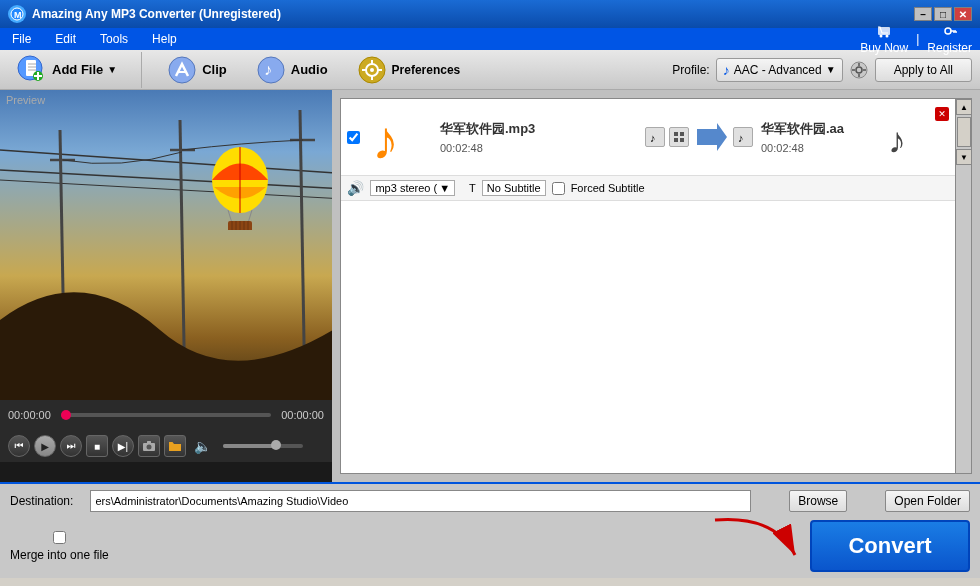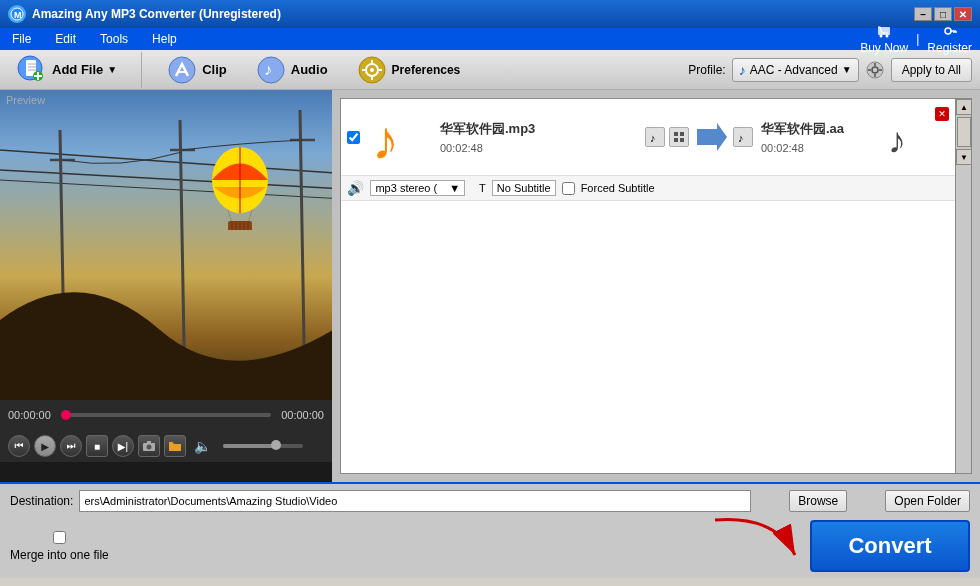--- a/index.html
+++ b/index.html
@@ -65,21 +65,21 @@
     .profile-dropdown {
       background: linear-gradient(to bottom, #f5f5f5, #ddd);
       border: 1px solid #999; border-radius: 3px;
       padding: 2px 6px; display: flex; align-items: center; gap: 4px;
       cursor: pointer; height: 24px;
     }
     .profile-dropdown .note-icon { color: #0055e5; font-size: 14px; }
     .apply-all-btn {
       background: linear-gradient(to bottom, #f5f5f5, #ddd);
       border: 1px solid #999; border-radius: 3px;
-      padding: 2px 10px; height: 24px; cursor: pointer; font-size: 12px;
+      padding: 2px 18px; height: 24px; cursor: pointer; font-size: 12px;
     }
 
     
     .main-content {
       display: flex;
       height: 392px; 
       background: #c8c8c8;
     }
 
     
@@ -215,21 +215,21 @@
 
     
     .sub-row {
       display: flex; align-items: center; gap: 6px;
       padding: 4px 6px; background: #f5f5f5;
       border-bottom: 1px solid #ddd; margin-right: 16px;
       font-size: 11px;
     }
     .sub-dropdown {
       background: white; border: 1px solid #aaa; padding: 1px 4px;
-      font-size: 11px; display: flex; align-items: center; gap: 12px; cursor: pointer;
+      font-size: 11px; display: flex; align-items: center; gap: 2px; cursor: pointer;
     }
     .dest-label { font-size: 12px; }
     .dest-input {
       flex: 1; height: 22px; font-size: 11px;
       border: 1px solid #888; padding: 0 4px; background: white;
       max-width: 340px;
     }
     .browse-btn, .open-folder-btn {
       height: 22px; padding: 0 8px; font-size: 12px;
       background: linear-gradient(to bottom, #f5f5f5, #ddd);
@@ -524,21 +524,21 @@
         <div style="flex:1;"></div>
         <div class="scroll-arrow">▼</div>
       </div>
     </div>
   </div>
 </div>
 
 <div class="bottom-section" style="height:auto; padding:6px 10px; background:#c8c8c8; border-top:2px solid #0055dd;">
   <div style="display:flex;align-items:center;gap:6px;flex:1;">
     <span class="dest-label">Destination:</span>
-    <input type="text" class="dest-input" style="flex: 1 1 0%; max-width: none;" value="ers\Administrator\Documents\Amazing Studio\Video">
+    <input type="text" class="dest-input" style="flex: 1 1 0%; max-width: none; margin-left: 11px;" value="ers\Administrator\Documents\Amazing Studio\Video">
     <button class="browse-btn">Browse</button>
     <button class="open-folder-btn">Open Folder</button>
   </div>
 </div>
 <div style="display:flex;align-items:center;padding:2px 10px 6px;background:#c8c8c8;position:relative;">
   <div class="merge-row">
     <input type="checkbox" style="">
     <span>Merge into one file</span>
   </div>
 

